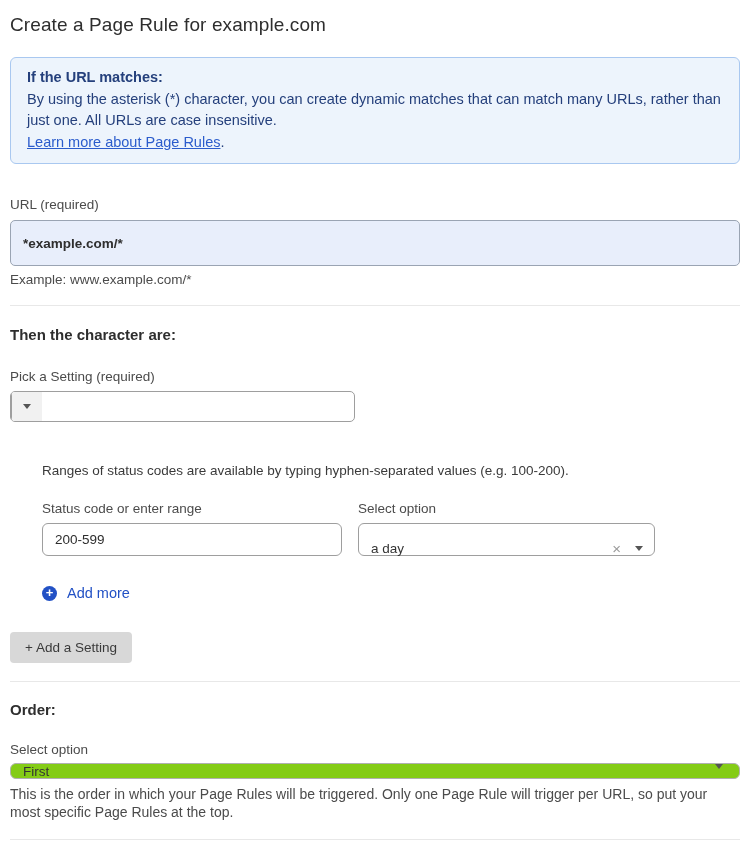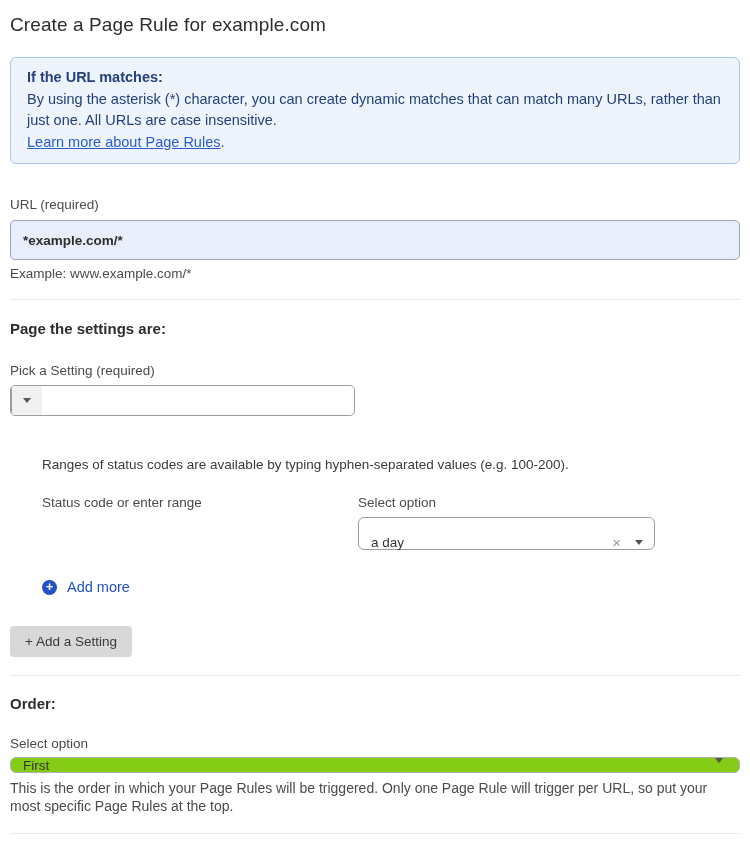--- a/index.html
+++ b/index.html
@@ -37,21 +37,21 @@
   }
   .field-label {
     font-size: 13.5px;
     color: #4b4b4b;
     display: block;
   }
   .url-label { margin-top: 33px; }
   .text-input {
     display: block;
     width: 100%;
-    height: 40px;
+    height: 46px;
     border: 1px solid #9aa4b3;
     border-radius: 5px;
     padding: 0 12px;
     font-family: "Liberation Sans", "DejaVu Sans", sans-serif;
     font-size: 13.5px;
     color: #2e2e2e;
     outline: none;
     background: #fff;
   }
   .url-input {
@@ -228,35 +228,36 @@
   <div class="info-body">By using the asterisk (*) character, you can create dynamic matches that can match many URLs, rather than just one. All URLs are case insensitive.</div>
   <div class="info-link-row"><span class="info-link">Learn more about Page Rules</span><span>.</span></div>
 </div>
 
 <label class="field-label url-label">URL (required)</label>
 <input class="text-input url-input" type="text" value="*example.com/*" style="">
 <div class="helper-text">Example: www.example.com/*</div>
 
 <hr class="divider">
 
-<div class="section-heading">Page the settings are:</div>
+<div class="section-heading">Then the character are:</div>
 
 <label class="field-label pick-label">Pick a Setting (required)</label>
 <div class="setting-select">
   <div class="select-btn">
     <span class="caret-down"></span>
   </div>
 </div>
 
 <div class="nested-block">
   <div class="ranges-note">Ranges of status codes are available by typing hyphen-separated values (e.g. 100-200).</div>
 
   <div class="row-cols">
     <div class="col-status">
       <label class="field-label">Status code or enter range</label>
+      <input class="text-input status-input" type="text" value="200-599" style="">
     </div>
     <div class="col-ttl">
       <label class="field-label">Select option</label>
       <div class="ttl-select">
         <span class="select-value">a day</span>
         <span class="clear-x">×</span>
         <span class="caret-down"></span>
       </div>
     </div>
   </div>

